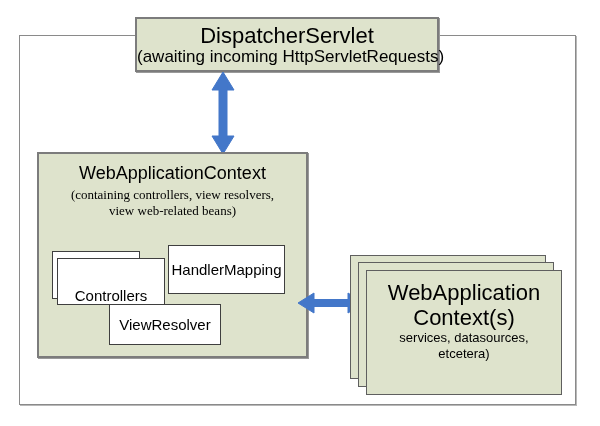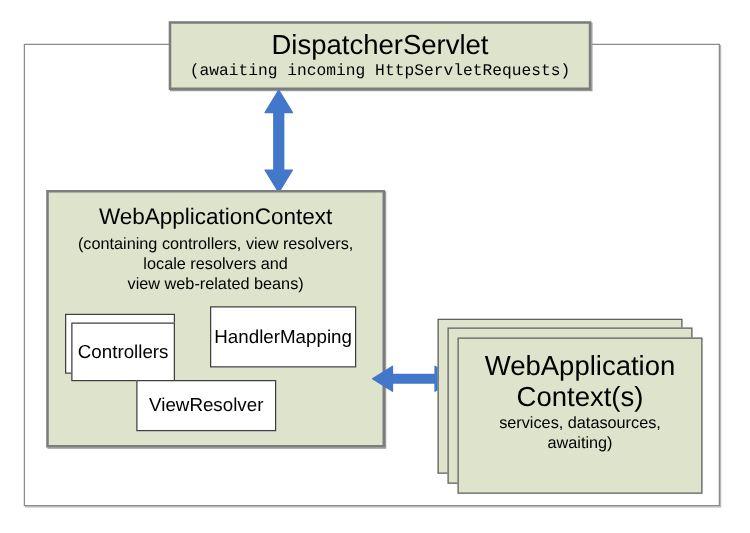--- a/index.html
+++ b/index.html
@@ -12,34 +12,34 @@
   .frame{
     left:19px;top:35px;width:555px;height:368px;
     border:1px solid #8a8a8a;background:#ffffff;
     box-shadow:1px 1px 0 #b8b8b8;
   }
   
   .greenbox{
     background:#dee3cc;border:2px solid #7c7c7c;box-sizing:border-box;
     box-shadow:1px 1px 0 #9a9a9a;text-align:center;
   }
-  .dispatcher{left:135px;top:17px;width:338px;height:55px;}
+  .dispatcher{left:135px;top:17px;width:304px;height:55px;}
   .dispatcher .title{font-size:22px;line-height:26px;margin-top:4px;}
-  .dispatcher .subtitle{font-size:13px;line-height:15px;font-family:Liberation Mono, monospace;}
+  .dispatcher .subtitle{font-size:17px;line-height:15px;}
   .webctx{left:37px;top:152px;width:271px;height:206px;}
   .webctx .title{font-size:18px;line-height:27px;margin-top:6px;}
-  .webctx .subtitle{font-size:13px;line-height:16px;}
+  .webctx .subtitle{font-size:13px;line-height:16px;font-family:Liberation Serif, serif;}
   
   .whitebox{
     position:absolute;background:#ffffff;border:1px solid #3f3f3f;box-sizing:border-box;
     display:flex;align-items:center;justify-content:center;
     font-size:15px;text-align:center;
   }
   .ctrl-back{left:13px;top:97px;width:88px;height:48px;}
-  .ctrl-front{left:18px;top:104px;width:83px;height:47px;}
+  .ctrl-front{left:18px;top:104px;width:108px;height:47px;align-items:flex-end;}
   .handlermap{left:129px;top:91px;width:117px;height:49px;}
   .viewres{left:70px;top:150px;width:112px;height:41px;}
   
   .stacklayer{background:#dee3cc;border:1px solid #5f5f5f;box-sizing:border-box;}
   .stack-back{left:350px;top:255px;width:196px;height:124px;}
   .stack-mid{left:358px;top:262px;width:196px;height:125px;}
   .stack-front{
     left:366px;top:270px;width:196px;height:125px;
     background:#dee3cc;border:1px solid #5f5f5f;box-sizing:border-box;text-align:center;
   }
@@ -65,21 +65,20 @@
 
   <svg class="abs arrow-svg v-arrow" width="38" height="84" viewBox="0 0 38 84">
     <polygon points="19,1 8,19 30,19" fill="#4377c9" stroke="#4377c9" stroke-width="1" stroke-linejoin="round"></polygon>
     <polygon points="19,83 8,65 30,65" fill="#4377c9" stroke="#4377c9" stroke-width="1" stroke-linejoin="round"></polygon>
     <rect x="14.5" y="15" width="9" height="54" fill="#4377c9"></rect>
   </svg>
 
   <div class="abs greenbox webctx">
     <div class="title t">WebApplicationContext</div>
     <div class="subtitle t">(containing controllers, view resolvers,</div>
-    <div class="subtitle t">locale resolvers and</div>
     <div class="subtitle t">view web-related beans)</div>
 
     <div class="whitebox ctrl-back"></div>
     <div class="whitebox ctrl-front">
       <span class="t">Controllers</span>
     </div>
     <div class="whitebox handlermap">
       <span class="t">HandlerMapping</span>
     </div>
     <div class="whitebox viewres">
@@ -94,16 +93,16 @@
   </svg>
 
   <div class="abs stacklayer stack-back"></div>
   <div class="abs stacklayer stack-mid"></div>
   <div class="abs stack-front">
     <div class="title-wrap">
       <div class="title t">WebApplication</div>
       <div class="title t">Context(s)</div>
     </div>
     <div class="subtitle t">services, datasources,</div>
-    <div class="subtitle t">awaiting)</div>
+    <div class="subtitle t">etcetera)</div>
   </div>
 
 </div>
 
 </body></html>

